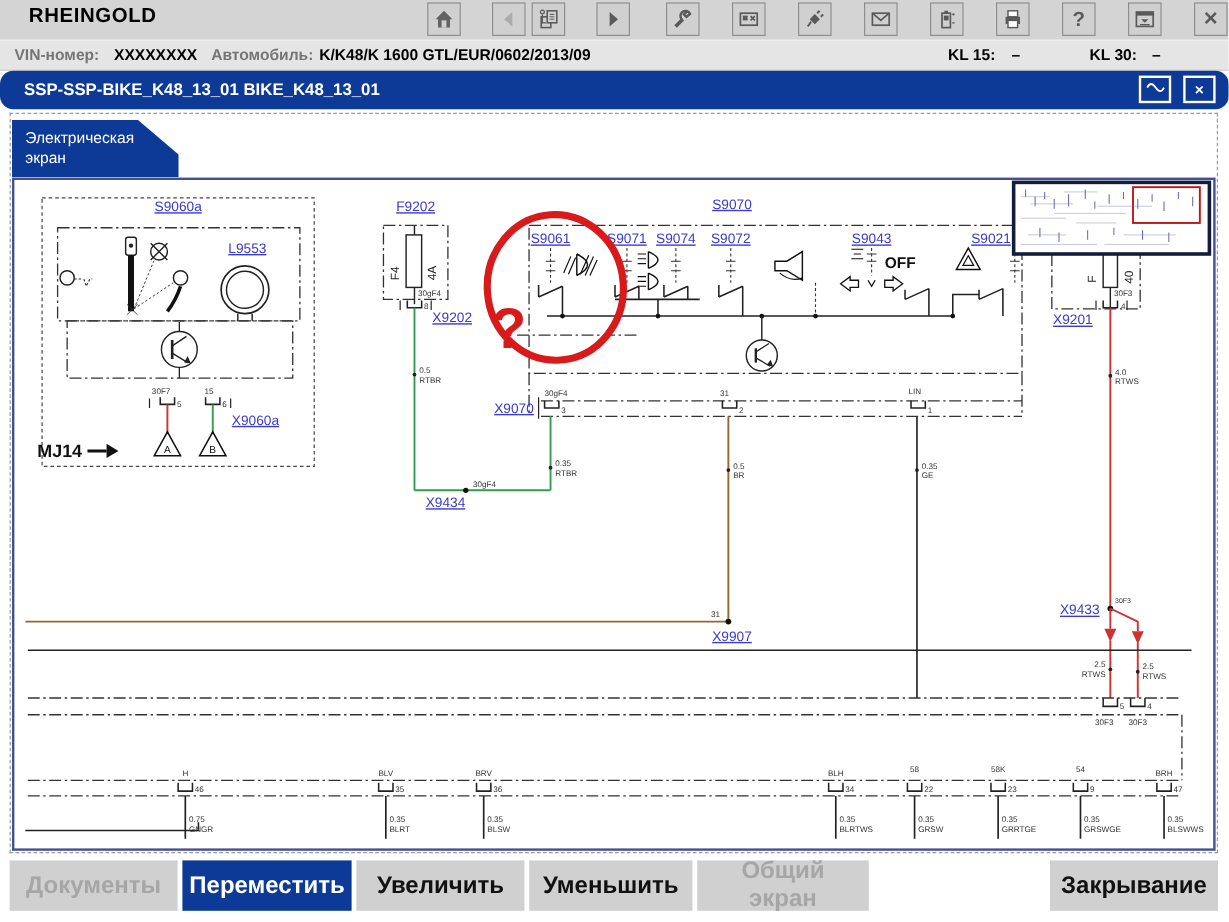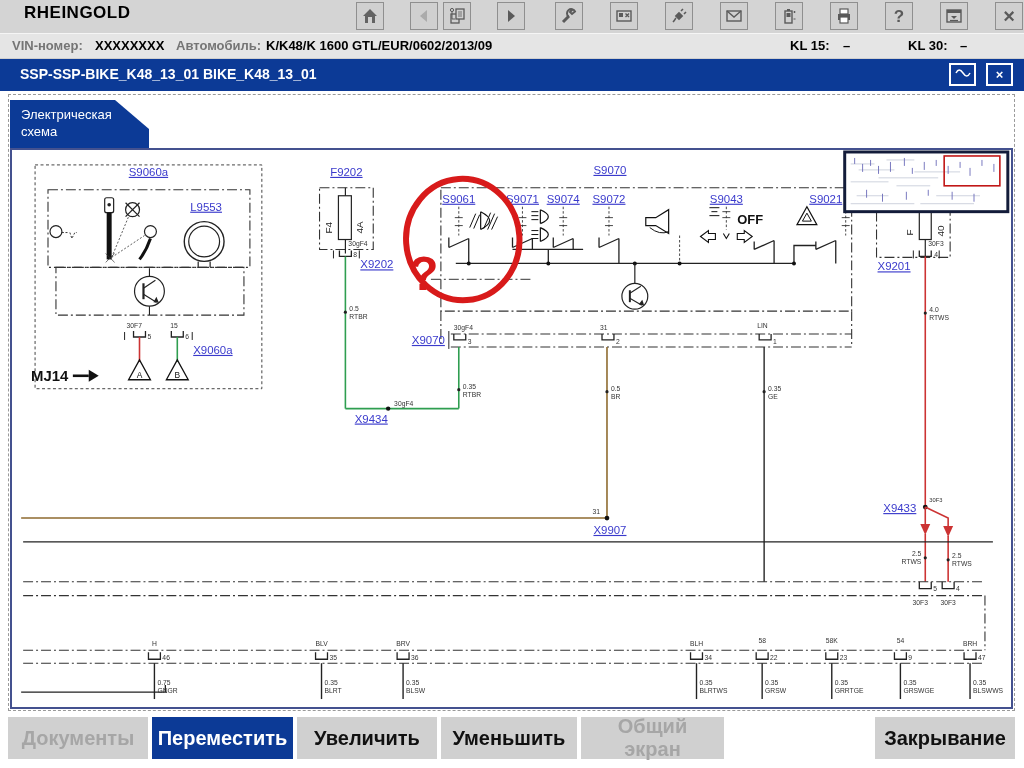--- a/index.html
+++ b/index.html
@@ -12,21 +12,21 @@
   .tbtn svg{display:block;}
   .tglyph{font-size:17px;font-weight:bold;color:#5a5a5a;line-height:1;}
 
   
   #vinbar{position:absolute;left:0;top:34px;width:1024px;height:24px;background:#e5e5e5;border-bottom:1px solid #cfcfcf;font-size:13px;}
   #vinbar span{position:absolute;top:4px;white-space:nowrap;}
   .glbl{color:#757575;font-weight:bold;}
   .gval{color:#000;font-weight:bold;}
 
   
-  #bluebar{position:absolute;left:0;top:59px;width:1024px;height:32px;background:#0c3a96;}
+  #bluebar{position:absolute;left:0;top:59px;width:1024px;height:32px;background:#0c3a96;border-radius:11px;}
   #docTitle{position:absolute;left:20px;top:7px;color:#fff;font-weight:bold;font-size:14px;}
   .bbtn{position:absolute;top:4px;width:27px;height:23px;border:2px solid #fff;box-sizing:border-box;display:flex;align-items:center;justify-content:center;color:#fff;font-size:13px;font-weight:bold;background:transparent;}
 
   
   #panel{position:absolute;left:8px;top:94px;width:1007px;height:617px;border:1px dashed #9a9a9a;box-sizing:border-box;background:#fff;}
   #tab{position:absolute;left:1px;top:5px;width:139px;height:48px;background:#0c3a96;color:#fff;font-size:13px;line-height:17px;padding:6px 0 8px 11px;box-sizing:border-box;clip-path:polygon(0 0,105px 0,139px 29px,139px 48px,0 48px);}
   #dgbox{position:absolute;left:1px;top:53px;width:1003px;height:561px;border:2px solid #44518f;box-sizing:border-box;background:#fff;}
   #dg{position:absolute;left:0;top:0;}
 
   
@@ -173,21 +173,21 @@
           </svg></span>
     </div>
     <div class="bbtn" style="left:986px">
       <span>×</span>
     </div>
   </div>
 
   <div id="panel">
     <div id="tab">
       <div>Электрическая</div>
-      <div>схема</div>
+      <div>экран</div>
     </div>
 
     <div id="dgbox">
       <svg id="dg" width="999" height="557" viewBox="0 0 1002 560">
 
         <g stroke-linecap="butt">
           <rect x="22" y="15" width="228" height="225" fill="none" stroke="#444" stroke-width="1" stroke-dasharray="3,2.5"></rect>
           <rect x="35" y="40" width="203" height="78" fill="none" stroke="#333" stroke-width="1.1" stroke-dasharray="10,3,2,3"></rect>
           <rect x="43" y="118" width="189" height="48" fill="none" stroke="#333" stroke-width="1.1" stroke-dasharray="10,3,2,3"></rect>
           <text class="lk" x="136" y="26" text-anchor="middle">S9060a</text>

